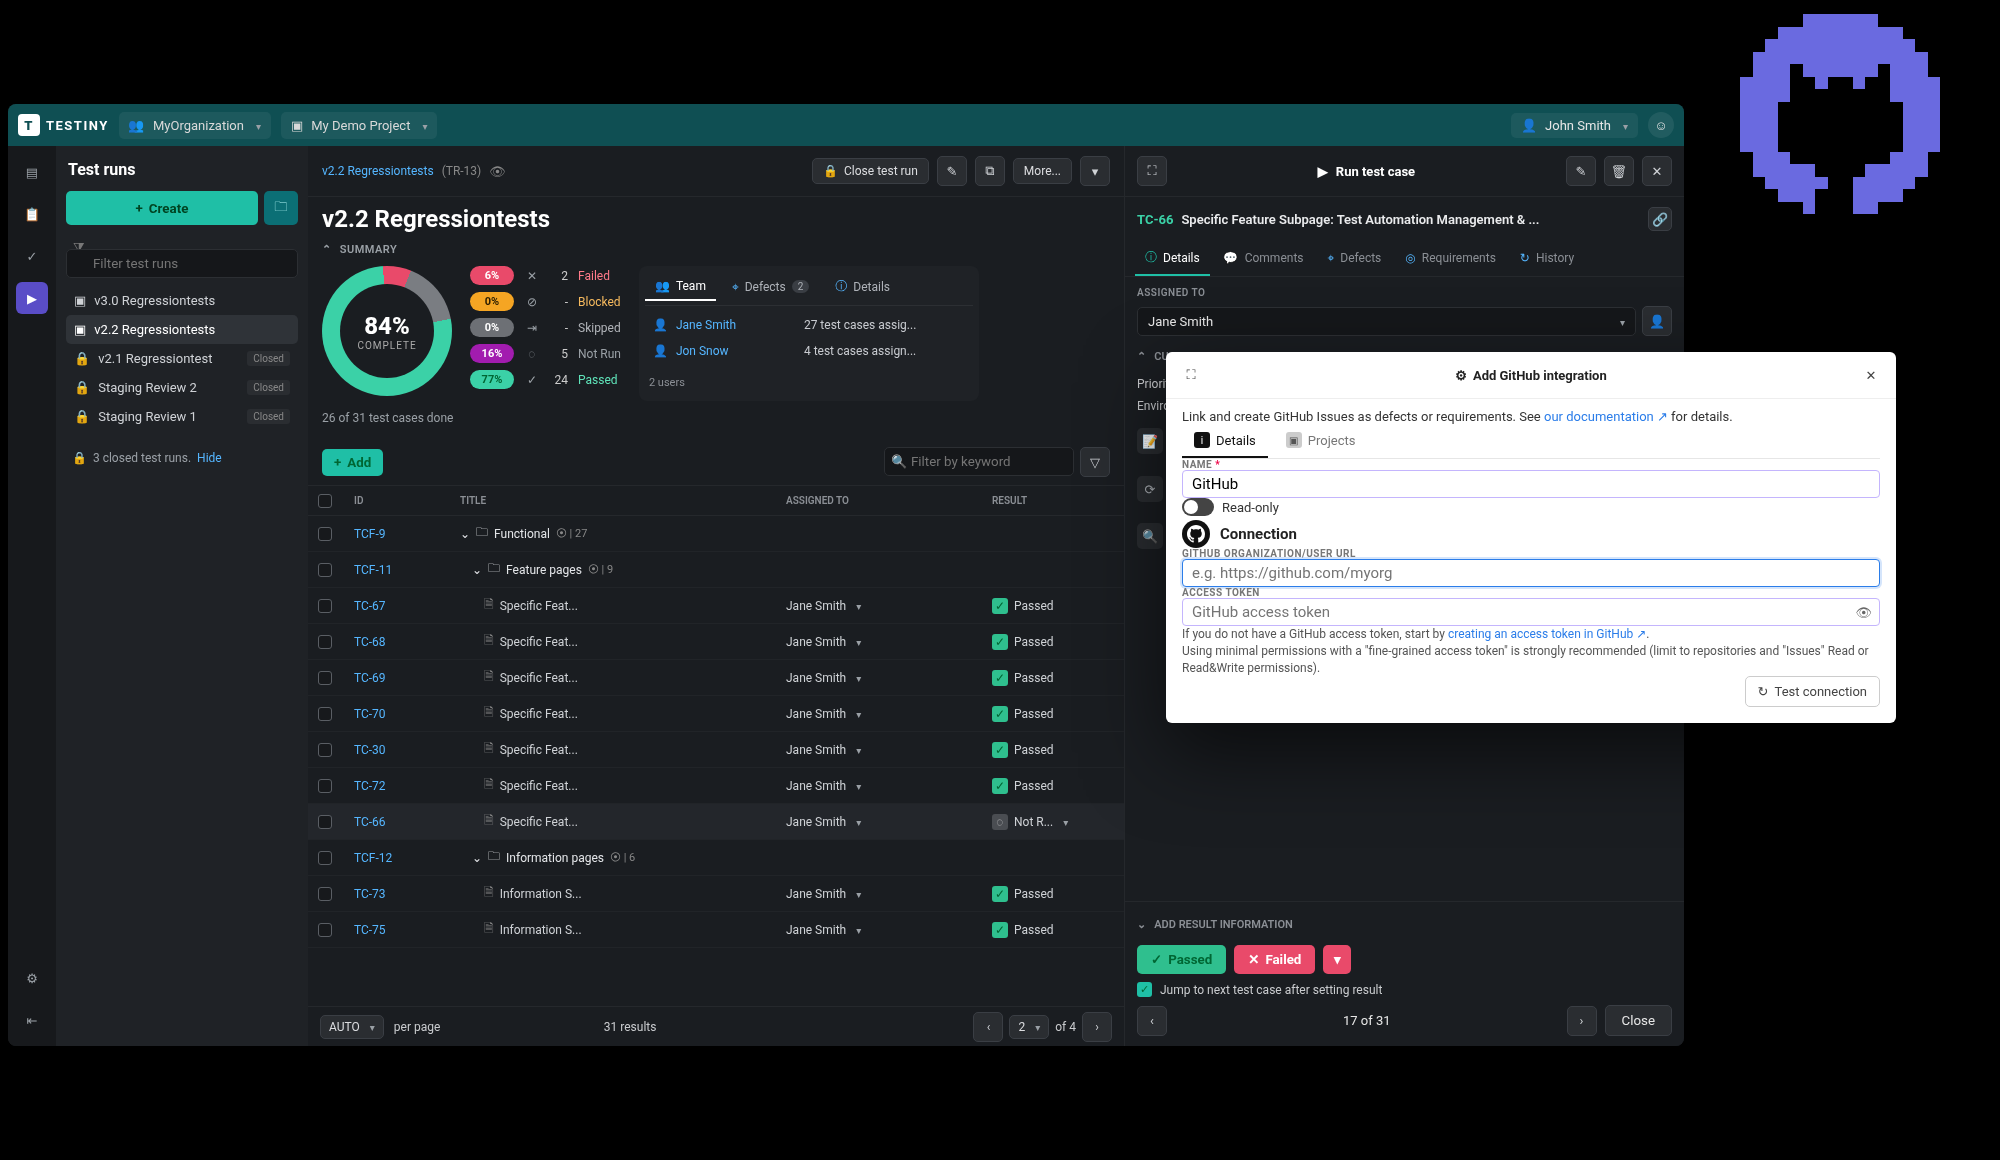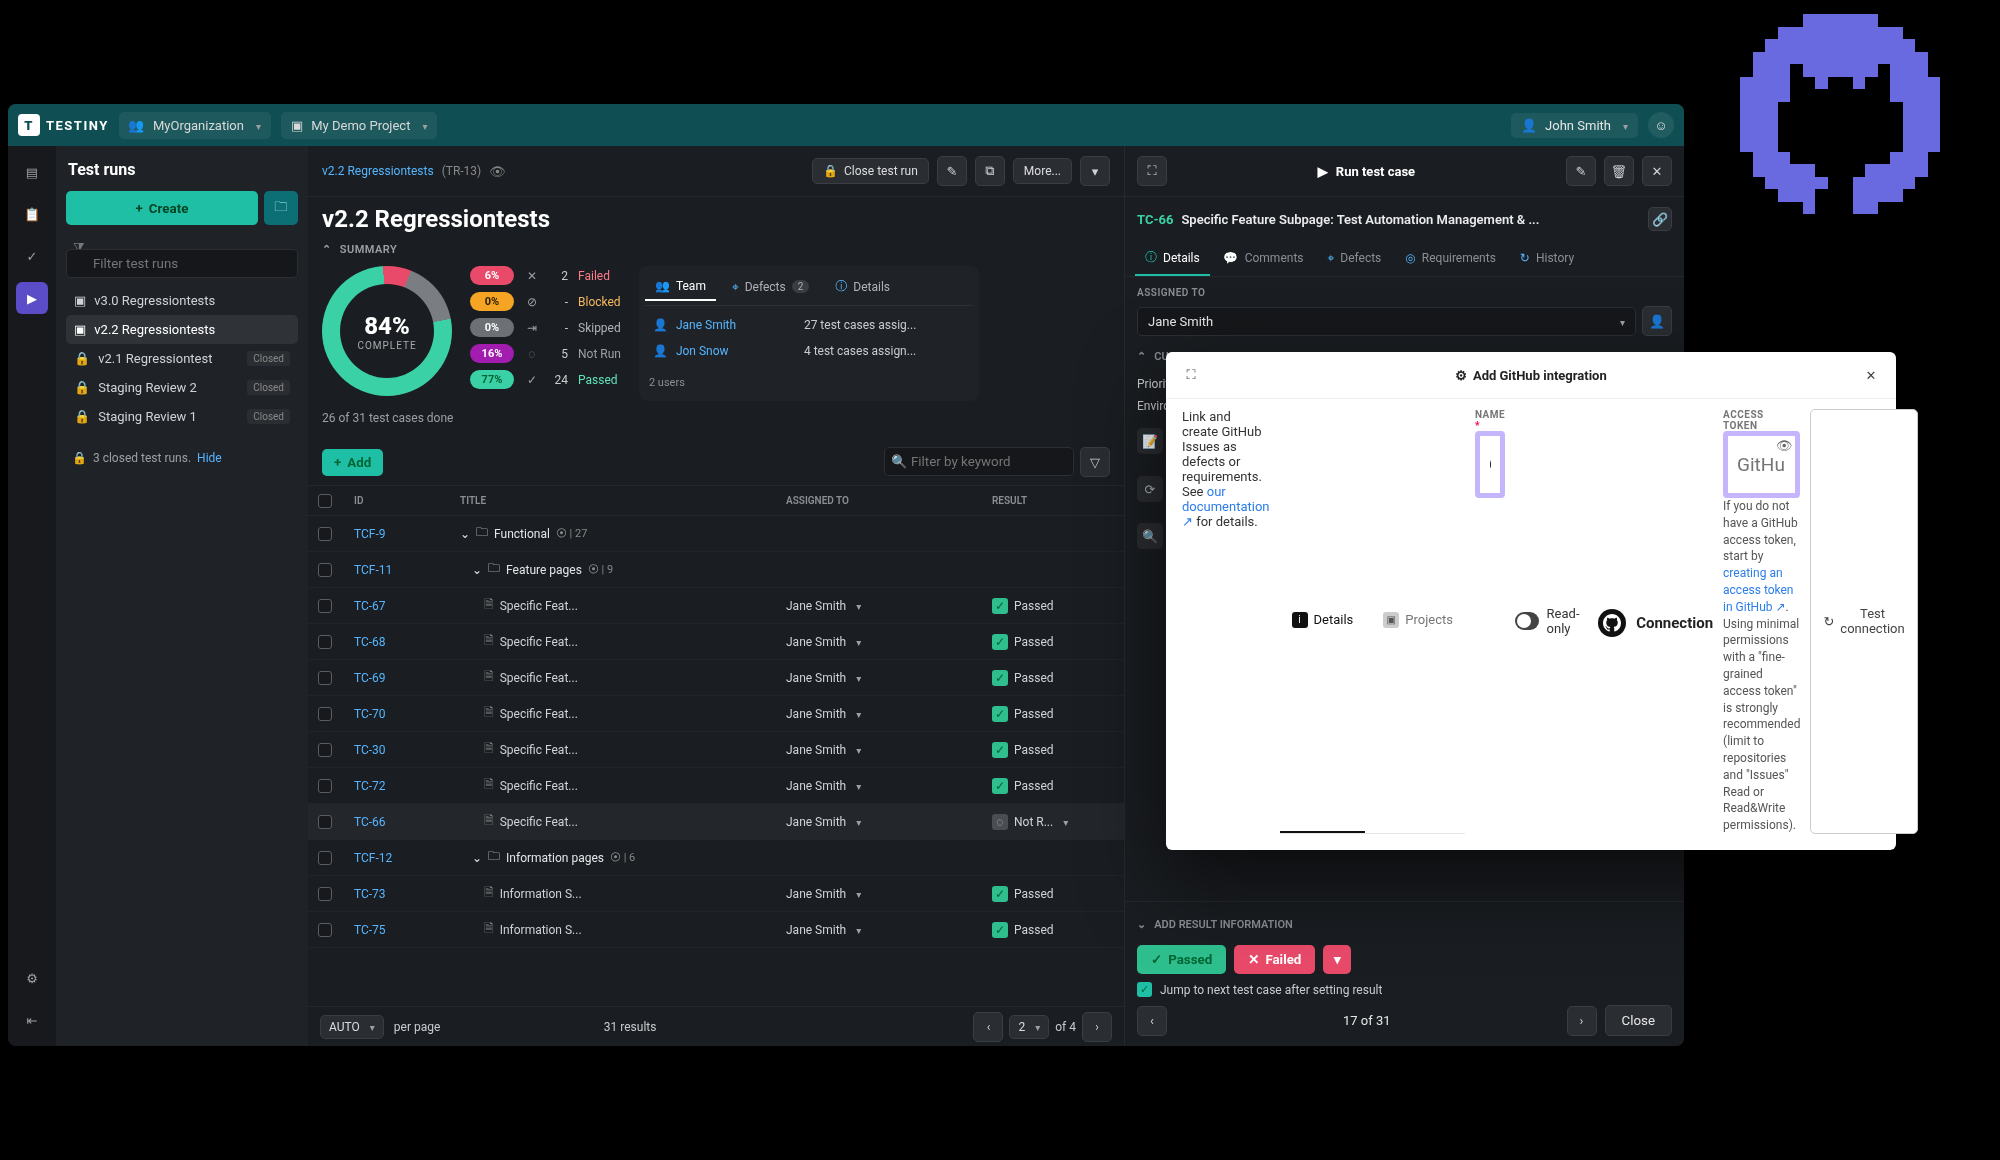--- a/index.html
+++ b/index.html
@@ -139,30 +139,30 @@
 .close-btn { background:#2a2d31; border:1px solid #3a3e44; color:#e6e6e6; border-radius:5px; padding:7px 16px; cursor:pointer; }
 
 
 .rail-bottom { margin-top:auto; display:flex; flex-direction:column; gap:10px; }
 
 
 .modal { position:absolute; left:1166px; top:352px; width:730px; background:#fff; border-radius:6px; box-shadow:0 30px 80px rgba(0,0,0,.6); color:#222; display:flex; flex-direction:column; }
 .modal-head { display:flex; align-items:center; padding:10px 12px; border-bottom:1px solid #eee; }
 .modal-title { flex:1; text-align:center; font-weight:700; color:#222; display:flex; align-items:center; justify-content:center; gap:6px; }
 .x-btn { width:26px; height:26px; display:flex; align-items:center; justify-content:center; cursor:pointer; color:#444; border-radius:4px; }
-.modal-body { padding:10px 16px 16px; font-size:13px; color:#333; display:flex; flex-direction:row; gap:10px; }
+.modal-body { padding:10px 16px 16px; font-size:13px; color:#333; display:flex; flex-direction:column; }
 .modal-link { color:#2b7de9; text-decoration:none; }
 .modal-tabs { display:flex; gap:6px; border-bottom:1px solid #e6e6e6; }
 .m-tab { padding:8px 12px; display:flex; align-items:center; gap:6px; color:#777; cursor:pointer; border-bottom:2px solid transparent; font-size:13px; }
 .m-tab.active { color:#111; border-bottom-color:#111; }
 .m-tab .sq { width:16px; height:16px; border-radius:3px; background:#ccc; display:flex; align-items:center; justify-content:center; font-size:10px; color:#555; }
 .m-tab.active .sq { background:#111; color:#fff; }
 .form-lbl { font-size:10px; font-weight:700; color:#777; letter-spacing:.5px; }
 .req { color:#e04; }
-.text-input { width:100%; border:5px solid #c4b5fd; border-radius:4px; padding:17px 9px; font-size:19px; background:#fff; }
+.text-input { width:100%; border:1px solid #c4b5fd; border-radius:4px; padding:4px 9px; font-size:15px; background:#fff; }
 .text-input.focus { border-color:#2b7de9; box-shadow:0 0 0 2px rgba(43,125,233,.2); }
 .toggle-row { display:flex; align-items:center; gap:8px; font-size:13px; }
 .toggle { width:32px; height:18px; background:#ccc; border-radius:999px; position:relative; cursor:pointer; }
 .toggle.off .knob { left:2px; }
 .toggle .knob { position:absolute; top:2px; width:14px; height:14px; background:#fff; border-radius:50%; }
 .toggle.off { background:#444; }
 .section-hdr { display:flex; align-items:center; gap:10px; font-weight:700; font-size:15px; color:#222; margin-top:4px; }
 .gh-icon { width:28px; height:28px; border-radius:50%; background:#111; display:flex; align-items:center; justify-content:center; }
 .gh-icon svg { fill:#fff; }
 .eye-wrap { position:relative; }
@@ -823,20 +823,24 @@
     </div>
     <div class="section-hdr">
       <span class="gh-icon">
           <svg viewBox="0 0 16 16" width="18" height="18">
             <path d="M8 0C3.58 0 0 3.58 0 8c0 3.54 2.29 6.53 5.47 7.59.4.07.55-.17.55-.38 0-.19-.01-.82-.01-1.49-2.01.37-2.53-.49-2.69-.94-.09-.23-.48-.94-.82-1.13-.28-.15-.68-.52-.01-.53.63-.01 1.08.58 1.23.82.72 1.21 1.87.87 2.33.66.07-.52.28-.87.51-1.07-1.78-.2-3.64-.89-3.64-3.95 0-.87.31-1.59.82-2.15-.08-.2-.36-1.02.08-2.12 0 0 .67-.21 2.2.82.64-.18 1.32-.27 2-.27.68 0 1.36.09 2 .27 1.53-1.04 2.2-.82 2.2-.82.44 1.1.16 1.92.08 2.12.51.56.82 1.27.82 2.15 0 3.07-1.87 3.75-3.65 3.95.29.25.54.73.54 1.48 0 1.07-.01 1.93-.01 2.2 0 .21.15.46.55.38A8.013 8.013 0 0016 8c0-4.42-3.58-8-8-8z"></path>
           </svg>
         </span>
       <span>Connection</span>
     </div>
     <div>
+      <div class="form-lbl">GITHUB ORGANIZATION/USER URL</div>
+      <input class="text-input focus" placeholder="e.g. https://github.com/myorg" style="">
+    </div>
+    <div>
       <div class="form-lbl">ACCESS TOKEN</div>
       <div class="eye-wrap">
         <input class="text-input" type="password" placeholder="GitHub access token" style="">
         <span class="eye">👁</span>
       </div>
       <div class="help-text">
         <span>If you do not have a GitHub access token, start by </span><a class="modal-link"><span>creating an access token in GitHub</span> <span>↗</span></a><span>.</span>
         <div>Using minimal permissions with a "fine-grained access token" is strongly recommended (limit to repositories and "Issues" Read or Read&amp;Write permissions).</div>
       </div>
     </div>

